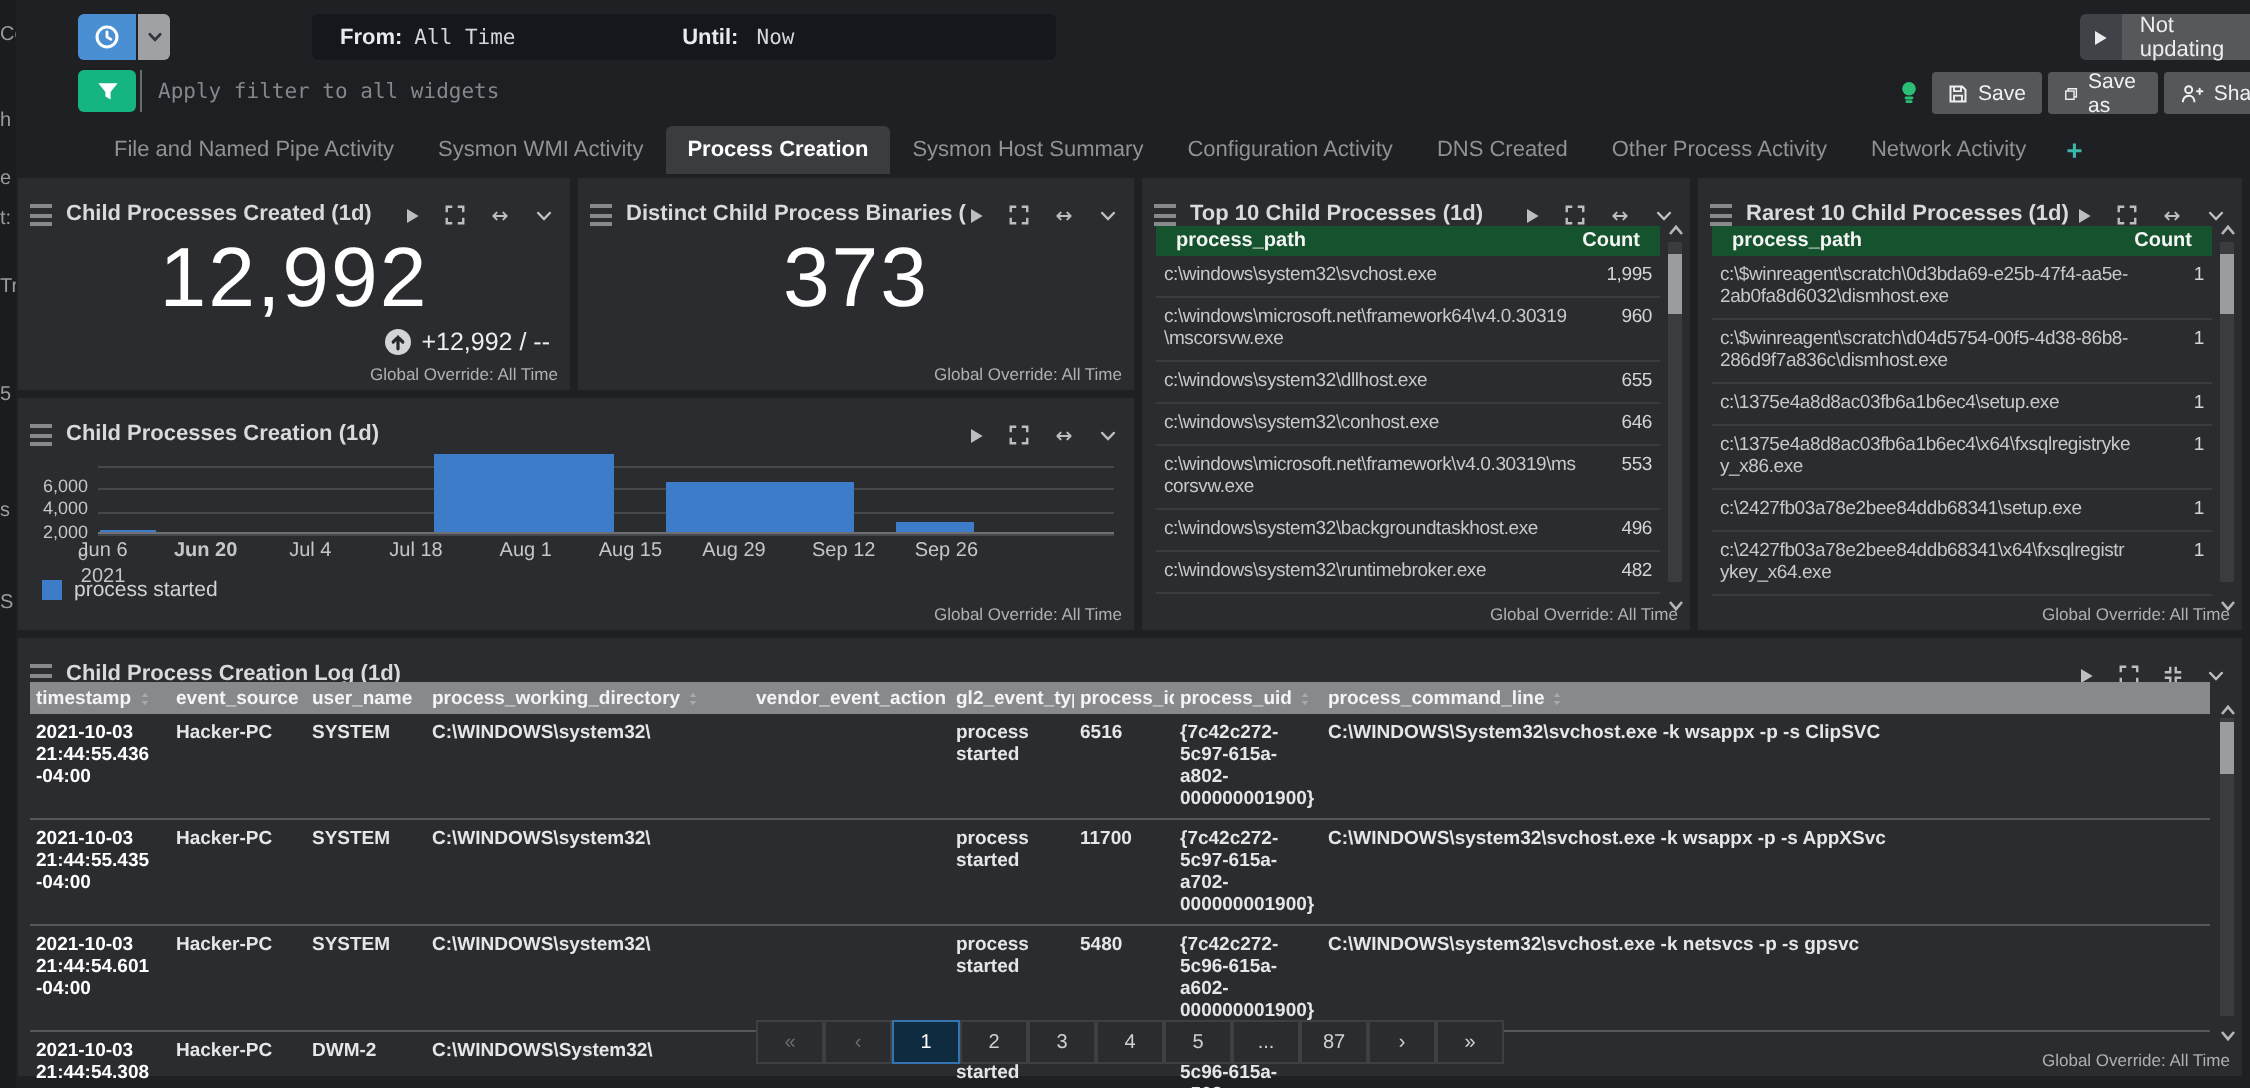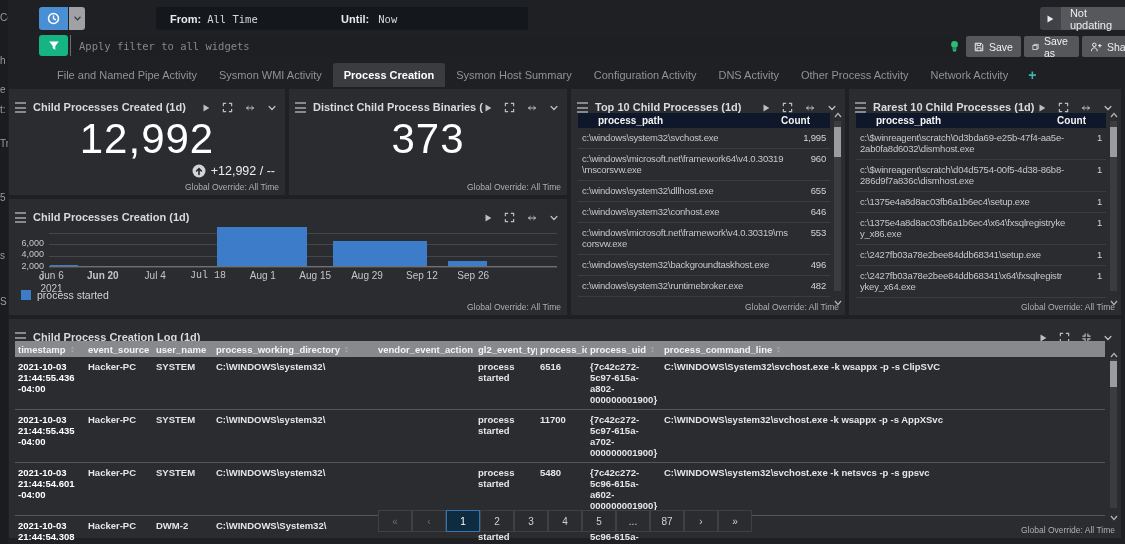--- a/index.html
+++ b/index.html
@@ -35,21 +35,21 @@
   .wmenu{width:11px;height:7px;border-top:2px solid #87898c;border-bottom:2px solid #87898c;position:relative;margin-right:7px;cursor:grab;}
   .wmenu::after{content:"";position:absolute;left:0;right:0;top:2.5px;border-top:2px solid #87898c;}
   .wtitle{font-size:11px;font-weight:700;color:#d8dadc;flex:1;white-space:nowrap;overflow:hidden;}
   .wicons{display:flex;align-items:center;gap:11px;margin-right:2px;}
   .wicons svg{cursor:pointer;}
   .override{position:absolute;right:6px;bottom:3px;font-size:8.5px;color:#aeb0b2;}
   .bigval{position:absolute;left:0;right:0;top:26px;text-align:center;font-size:42px;font-weight:400;color:#ffffff;letter-spacing:1px;}
   .trend{position:absolute;right:10px;bottom:17px;display:flex;align-items:center;gap:5px;font-size:12.5px;color:#eceeef;}
   
   .mtable{position:absolute;left:7px;right:15px;top:24px;bottom:14px;overflow:hidden;font-size:9.5px;}
-  .mth{display:flex;background:#0f172a;color:#f4f4f4;font-weight:700;font-size:10px;padding:2px 20px;align-items:center;}
+  .mth{display:flex;background:#14532d;color:#f4f4f4;font-weight:700;font-size:10px;padding:2px 10px;align-items:center;}
   .mth .cnt{margin-left:auto;}
   .mrow{display:flex;padding:4px 4px 5px 4px;border-bottom:1px solid #3a3c3f;color:#c6c8ca;letter-spacing:-0.2px;}
   .mrow .path{flex:1;word-break:break-all;padding-right:6px;}
   .mrow .cnt{width:30px;text-align:right;color:#d2d4d6;}
   .vscroll{position:absolute;right:3px;top:24px;bottom:16px;width:9px;}
   .vtrack{position:absolute;left:1px;top:8px;bottom:8px;width:7px;background:#3a3c3f;}
   .vthumb{position:absolute;left:1px;top:14px;width:7px;height:30px;background:#9a9c9e;}
   .varrow{position:absolute;left:0;width:9px;height:8px;display:flex;align-items:center;justify-content:center;cursor:pointer;}
   
   .plot{position:absolute;left:40px;right:10px;top:27px;height:41px;}
@@ -174,21 +174,21 @@
           <span class="tab active">
             <span>Process Creation</span>
           </span>
           <span class="tab">
             <span>Sysmon Host Summary</span>
           </span>
           <span class="tab">
             <span>Configuration Activity</span>
           </span>
           <span class="tab">
-            <span>DNS Activity</span>
+            <span>DNS Created</span>
           </span>
           <span class="tab">
             <span>Other Process Activity</span>
           </span>
           <span class="tab">
             <span>Network Activity</span>
           </span>
         </span>
       <span class="tab-add">+</span>
     </div>
@@ -436,21 +436,21 @@
         <span class="bar" style="left: 0.2%; width: 5.5%; height: 4.2%;"></span><span class="bar" style="left: 33.1%; width: 17.7%; height: 97%;"></span><span class="bar" style="left: 55.9%; width: 18.5%; height: 64%;"></span><span class="bar" style="left: 78.5%; width: 7.7%; height: 14%;"></span></span>
         <span class="baseline"></span>
         <span>
           
         <span class="xlab" style="left: 0.5%;">
               <span>Jun 6</span><br><span>2021</span>
             </span><span class="xlab" style="left: 10.6%; font-weight: bold;">
               <span>Jun 20</span><br><span></span>
             </span><span class="xlab" style="left: 20.9%;">
               <span>Jul 4</span><br><span></span>
-            </span><span class="xlab" style="left: 31.3%; font-family: Liberation Mono, monospace;">
+            </span><span class="xlab" style="left: 31.3%;">
               <span>Jul 18</span><br><span></span>
             </span><span class="xlab" style="left: 42.1%;">
               <span>Aug 1</span><br><span></span>
             </span><span class="xlab" style="left: 52.4%;">
               <span>Aug 15</span><br><span></span>
             </span><span class="xlab" style="left: 62.6%;">
               <span>Aug 29</span><br><span></span>
             </span><span class="xlab" style="left: 73.4%;">
               <span>Sep 12</span><br><span></span>
             </span><span class="xlab" style="left: 83.5%;">

